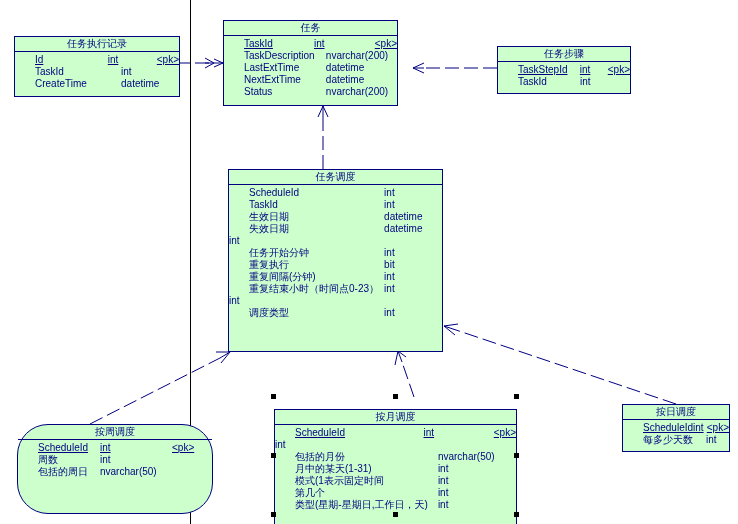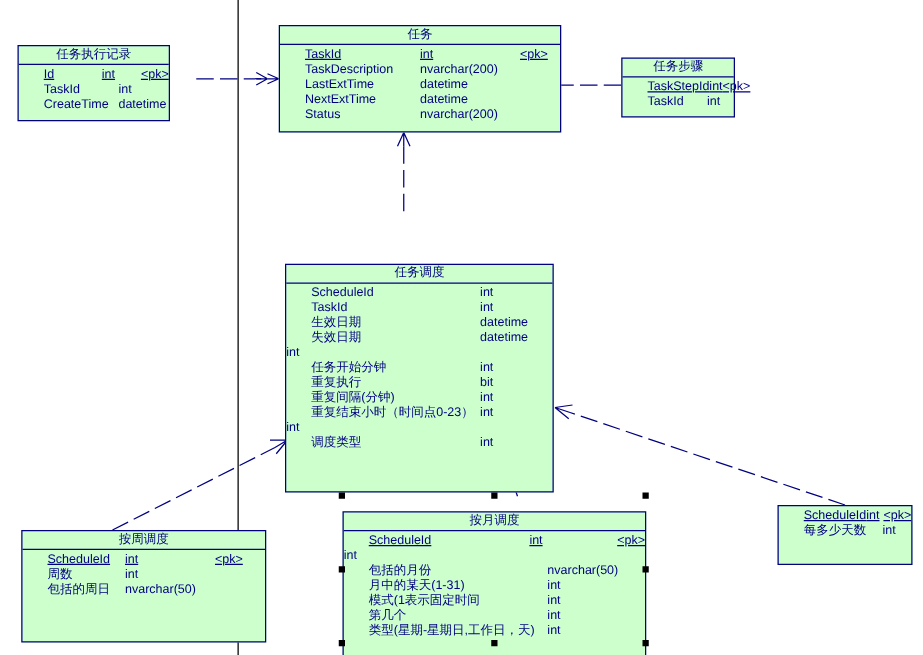--- a/index.html
+++ b/index.html
@@ -132,41 +132,41 @@
       <path d="M398,351 L395,365 M398,351 L406,357 M398,351 L402,362" stroke="#000080" stroke-width="1" fill="none"></path>
     </g>
 
     <g>
       <path d="M676,404 L456,330" stroke="#000080" stroke-width="1" fill="none" stroke-dasharray="14,5"></path>
       <path d="M444,326 L458,324 M444,326 L455,335 M444,326 L456,330" stroke="#000080" stroke-width="1" fill="none"></path>
     </g>
   </svg>
 
   <div id="entity-layer">
-      <div class="entity cols-wide" style="left: 14px; top: 36px; width: 122px; height: 61px;">
+      <div class="entity cols-wide" style="left: 14px; top: 36px; width: 166px; height: 61px;">
         <div class="title">任务执行记录</div>
         <div class="attrs">
           <div class="attr-row pk">
             <span class="a-name">Id</span>
             <span class="a-type">int</span>
             <span class="a-key">&lt;pk&gt;</span>
           </div>
           <div class="attr-row">
             <span class="a-name">TaskId</span>
             <span class="a-type">int</span>
             <span class="a-key"></span>
           </div>
           <div class="attr-row">
             <span class="a-name">CreateTime</span>
             <span class="a-type">datetime</span>
             <span class="a-key"></span>
           </div>
         </div>
       </div>
-      <div class="entity cols-task" style="left: 223px; top: 20px; width: 226px; height: 86px;">
+      <div class="entity cols-task" style="left: 223px; top: 20px; width: 175px; height: 86px;">
         <div class="title">任务</div>
         <div class="attrs">
           <div class="attr-row pk">
             <span class="a-name">TaskId</span>
             <span class="a-type">int</span>
             <span class="a-key">&lt;pk&gt;</span>
           </div>
           <div class="attr-row">
             <span class="a-name">TaskDescription</span>
             <span class="a-type">nvarchar(200)</span>
@@ -182,36 +182,36 @@
             <span class="a-type">datetime</span>
             <span class="a-key"></span>
           </div>
           <div class="attr-row">
             <span class="a-name">Status</span>
             <span class="a-type">nvarchar(200)</span>
             <span class="a-key"></span>
           </div>
         </div>
       </div>
-      <div class="entity cols-step" style="left: 497px; top: 46px; width: 91px; height: 48px;">
+      <div class="entity cols-step" style="left: 497px; top: 46px; width: 134px; height: 48px;">
         <div class="title">任务步骤</div>
         <div class="attrs">
           <div class="attr-row pk">
             <span class="a-name">TaskStepId</span>
             <span class="a-type">int</span>
             <span class="a-key">&lt;pk&gt;</span>
           </div>
           <div class="attr-row">
             <span class="a-name">TaskId</span>
             <span class="a-type">int</span>
             <span class="a-key"></span>
           </div>
         </div>
       </div>
-      <div class="entity cols-sched" style="left: 228px; top: 169px; width: 215px; height: 183px; margin-top: 42px;">
+      <div class="entity cols-sched" style="left: 228px; top: 169px; width: 215px; height: 183px;">
         <div class="title">任务调度</div>
         <div class="attrs">
           <div class="attr-row">
             <span class="a-name">ScheduleId</span>
             <span class="a-type">int</span>
             <span class="a-key"></span>
           </div>
           <div class="attr-row">
             <span class="a-name">TaskId</span>
             <span class="a-type">int</span>
@@ -255,21 +255,21 @@
             <span class="a-type">int</span>
             <span class="a-key"></span>
           </div>
           <div class="attr-row">
             <span class="a-name">调度类型</span>
             <span class="a-type">int</span>
             <span class="a-key"></span>
           </div>
         </div>
       </div>
-      <div class="entity cols-week" style="left: 17px; top: 424px; width: 196px; height: 90px;">
+      <div class="entity cols-week" style="left: 17px; top: 424px; width: 196px; height: 90px; border-radius: 31px;">
         <div class="title">按周调度</div>
         <div class="attrs">
           <div class="attr-row pk">
             <span class="a-name">ScheduleId</span>
             <span class="a-type">int</span>
             <span class="a-key">&lt;pk&gt;</span>
           </div>
           <div class="attr-row">
             <span class="a-name">周数</span>
             <span class="a-type">int</span>
@@ -323,20 +323,21 @@
       </div>
       <div class="handle" style="left: 271px; top: 394px;"></div>
       <div class="handle" style="left: 392.5px; top: 394px;"></div>
       <div class="handle" style="left: 514px; top: 394px;"></div>
       <div class="handle" style="left: 271px; top: 453px;"></div>
       <div class="handle" style="left: 514px; top: 453px;"></div>
       <div class="handle" style="left: 271px; top: 512px;"></div>
       <div class="handle" style="left: 392.5px; top: 512px;"></div>
       <div class="handle" style="left: 514px; top: 512px;"></div>
       <div class="entity cols-day" style="left: 622px; top: 404px; width: 108px; height: 48px;">
+        <div class="title">按日调度</div>
         <div class="attrs">
           <div class="attr-row pk">
             <span class="a-name">ScheduleId</span>
             <span class="a-type">int</span>
             <span class="a-key">&lt;pk&gt;</span>
           </div>
           <div class="attr-row">
             <span class="a-name">每多少天数</span>
             <span class="a-type">int</span>
             <span class="a-key"></span>

